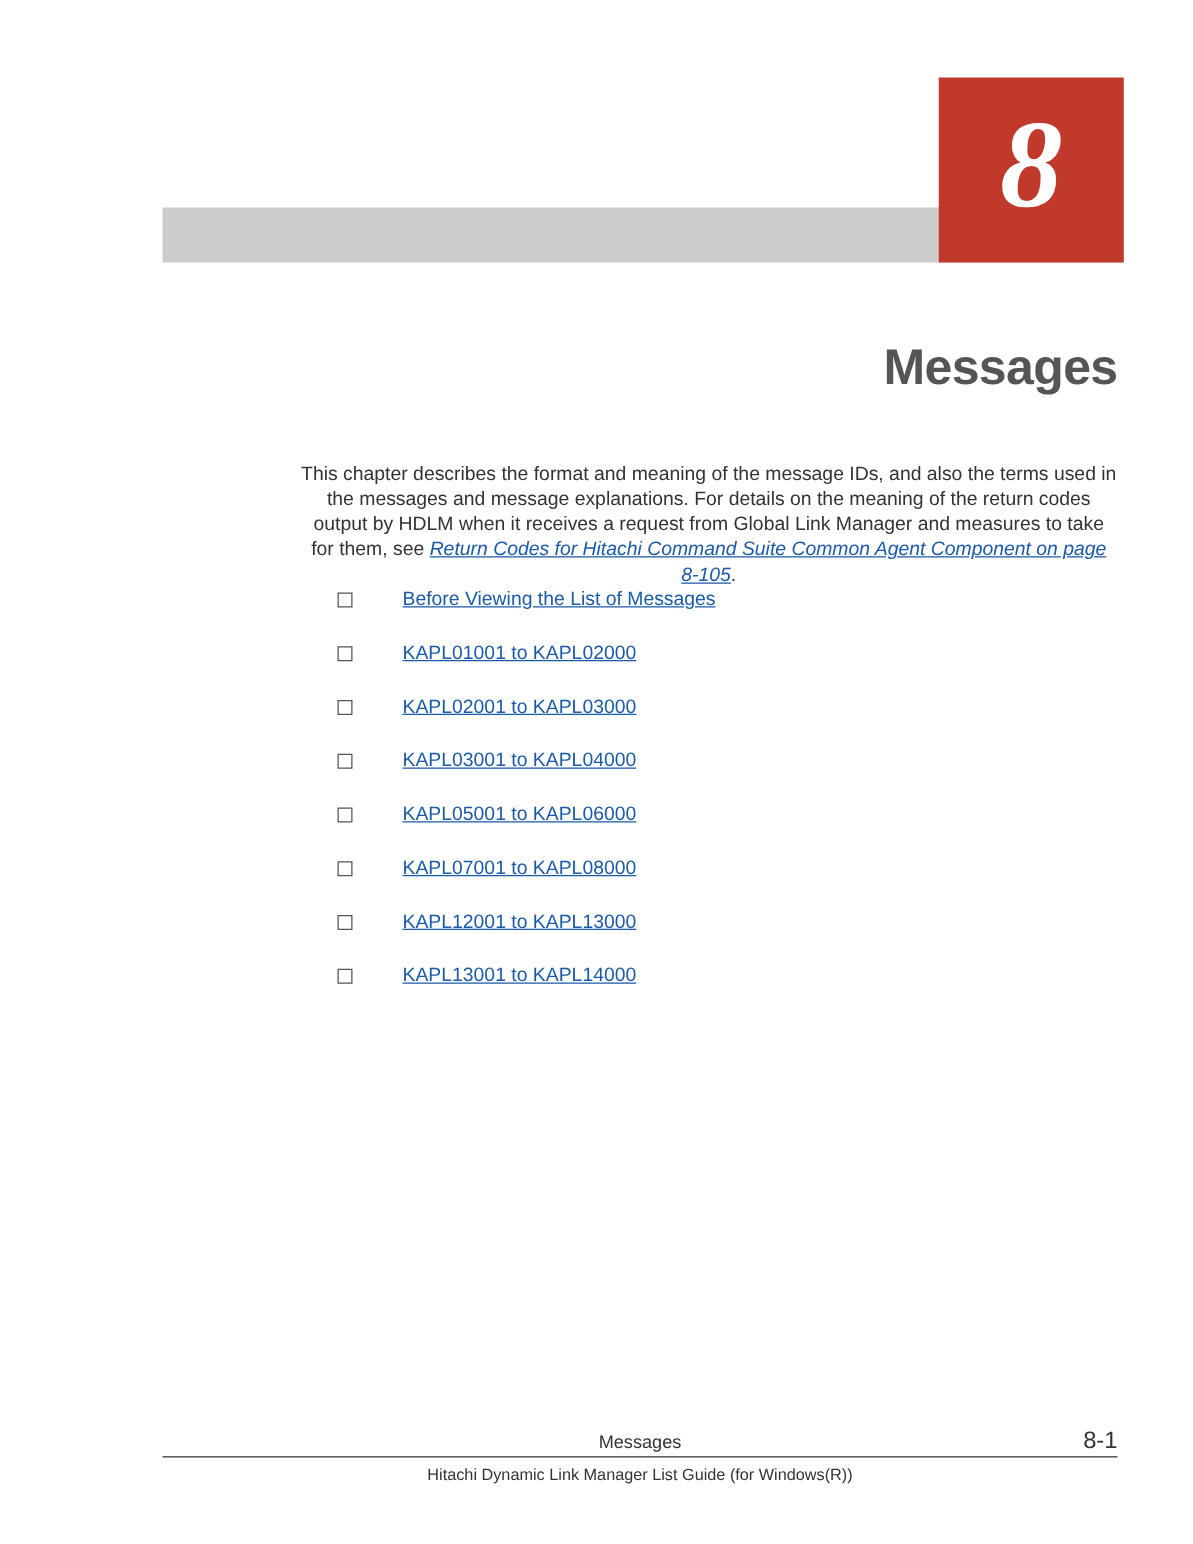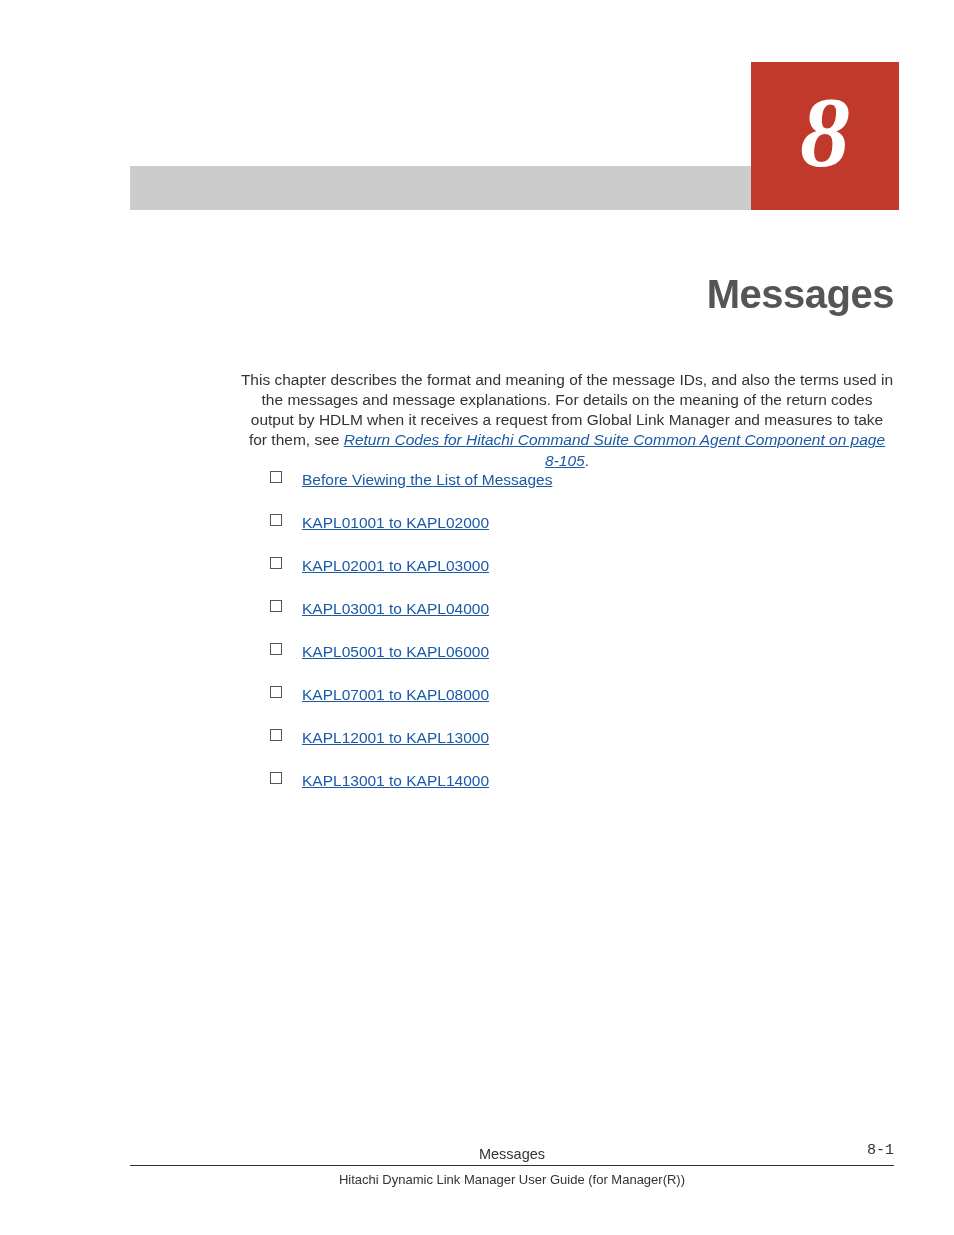--- a/index.html
+++ b/index.html
@@ -78,21 +78,23 @@
     color: #1a5aa8;
     text-decoration: underline;
     font-style: italic;
   }
   .toc-list {
     list-style: none;
     padding-left: 30px;
   }
   .toc-list li {
     display: flex;
+    align-items: center;
     margin-bottom: 25px;
+    gap: 20px;
   }
   .bullet {
     width: 12px;
     height: 12px;
     border: 1.5px solid #555;
     margin-right: 20px;
     flex-shrink: 0;
   }
   .toc-list a {
     color: #1a5aa8;
@@ -114,22 +116,21 @@
     position: relative;
     font-size: 14.5px;
     color: #333;
     padding-bottom: 3px;
     padding-top: 2px;
   }
   .footer-top .page-num {
     position: absolute;
     right: 0;
     top: -2px;
-    font-size: 15px;
-    font-family: Liberation Mono, monospace;
+    font-size: 19px;
   }
   .footer-bottom {
     font-size: 13px;
     color: #333;
     padding-top: 2px;
   }
 </style>
 </head>
 <body>
 
@@ -184,16 +185,16 @@
       </li>
     </ul>
   </div>
 
   <div class="footer">
     <div class="footer-top">
       <span>Messages</span>
       <span class="page-num">8-1</span>
     </div>
     <div class="footer-line"></div>
-    <div class="footer-bottom">Hitachi Dynamic Link Manager User Guide (for Manager(R))</div>
+    <div class="footer-bottom">Hitachi Dynamic Link Manager List Guide (for Windows(R))</div>
   </div>
 
 </div>
 
 </body></html>

